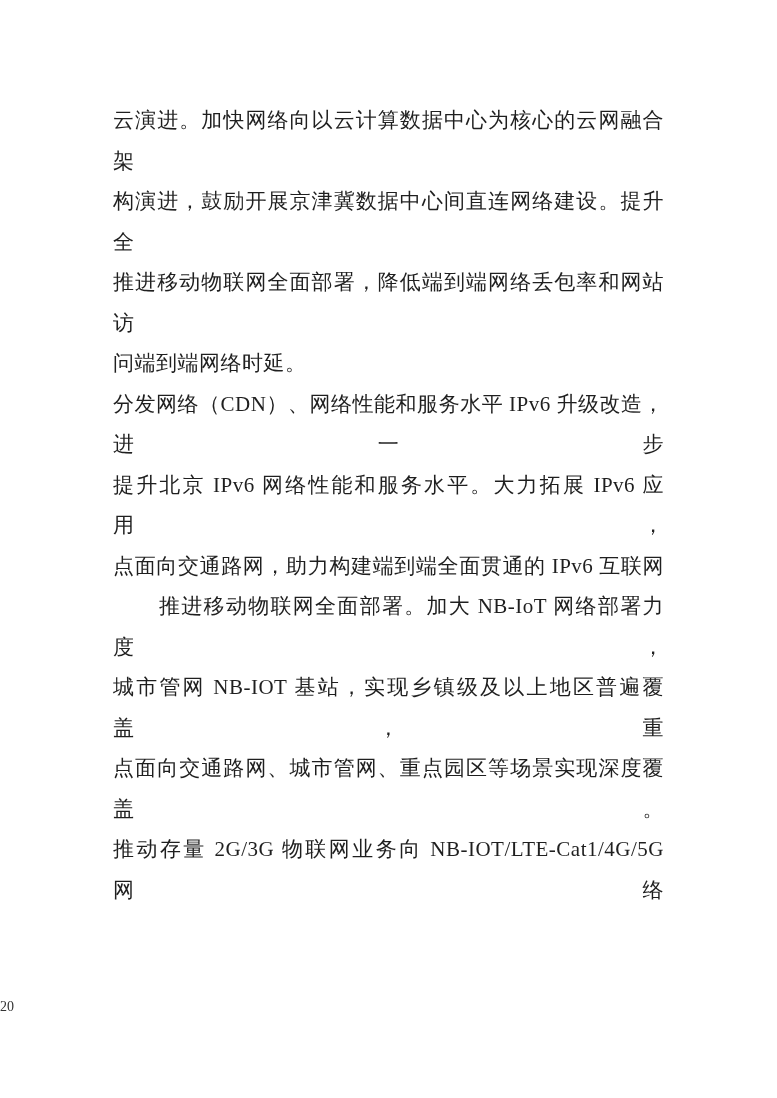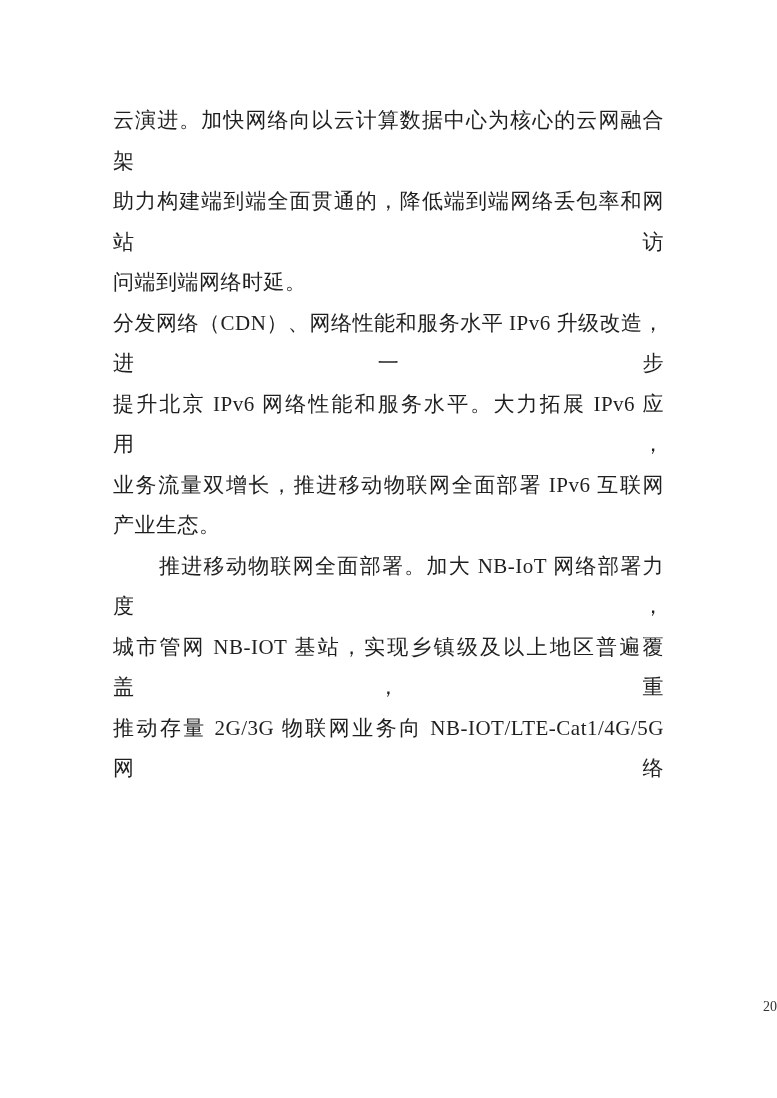--- a/index.html
+++ b/index.html
@@ -39,36 +39,37 @@
     text-align-last: left;
   }
   .line.indent {
     text-indent: 46px;
   }
   .page-number {
     position: absolute;
     left: 0;
     top: 999px;
     width: 100%;
-    text-align: right;
+    text-align: left;
     font-size: 14px;
     color: #333333;
     font-family: "Liberation Serif", "DejaVu Serif", serif;
   }
 </style>
 </head>
 <body>
 
 <div class="page">
   <main class="content" id="content">
       <div class="line fill">云演进。加快网络向以云计算数据中心为核心的云网融合架</div>
-      <div class="line fill">助力构建端到端全面贯通的，降低端到端网络丢包率和网站访</div>
+      <div class="line fill">构演进，鼓励开展京津冀数据中心间直连网络建设。提升全</div>
+      <div class="line fill">推进移动物联网全面部署，降低端到端网络丢包率和网站访</div>
       <div class="line last">问端到端网络时延。</div>
       <div class="line fill">分发网络（CDN）、网络性能和服务水平 IPv6 升级改造，进一步</div>
       <div class="line fill">提升北京 IPv6 网络性能和服务水平。大力拓展 IPv6 应用，</div>
-      <div class="line fill">业务流量双增长，推进移动物联网全面部署 IPv6 互联网</div>
-      <div class="line last">产业生态。</div>
+      <div class="line fill">点面向交通路网，助力构建端到端全面贯通的 IPv6 互联网</div>
       <div class="line fill indent">推进移动物联网全面部署。加大 NB-IoT 网络部署力度，</div>
       <div class="line fill">城市管网 NB-IOT 基站，实现乡镇级及以上地区普遍覆盖，重</div>
+      <div class="line fill">点面向交通路网、城市管网、重点园区等场景实现深度覆盖。</div>
       <div class="line fill">推动存量 2G/3G 物联网业务向 NB-IOT/LTE-Cat1/4G/5G 网络</div>
     </main>
   <div class="page-number">20</div>
 </div>
 
 </body></html>

